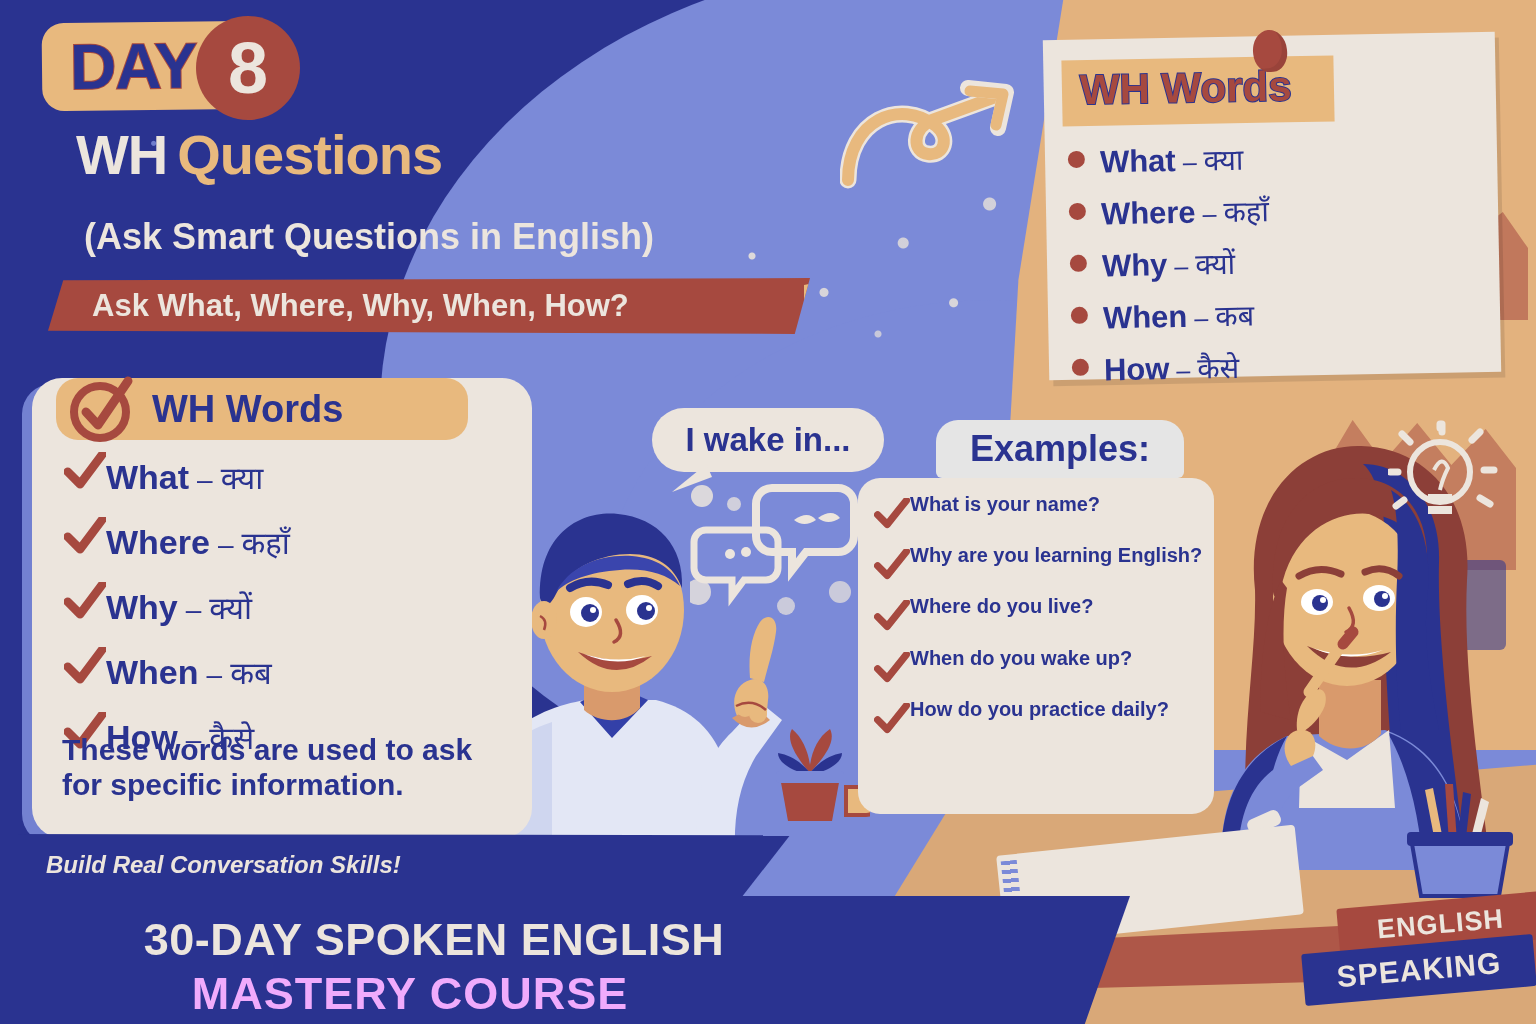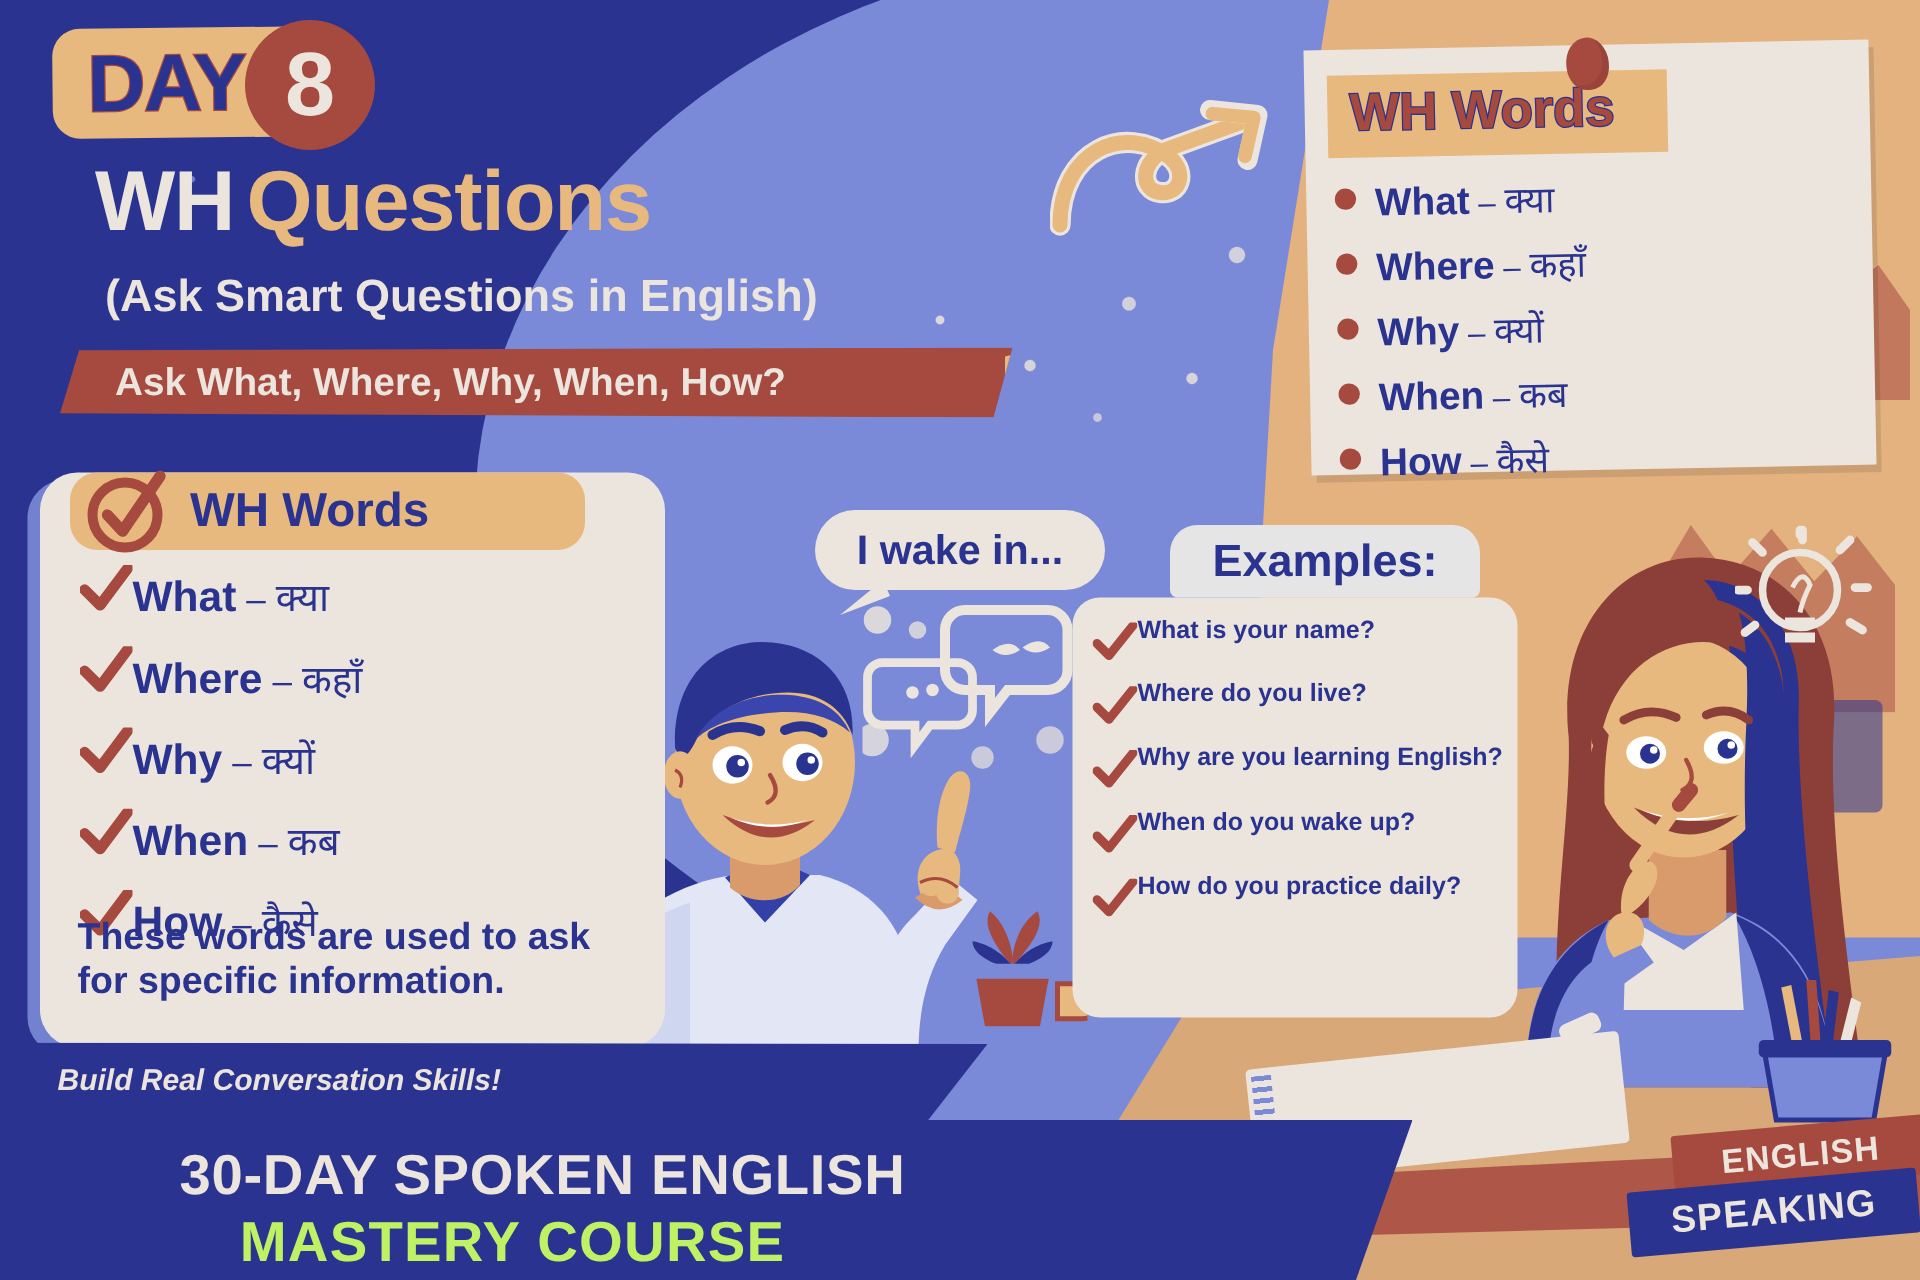--- a/index.html
+++ b/index.html
@@ -103,21 +103,21 @@
   }
   .day-circle {
     position:absolute; left:196px; top:16px; width:104px; height:104px;
     background:#a6493f; border-radius:50%;
     display:flex; align-items:center; justify-content:center;
   }
   .day-circle span { font-size:72px; font-weight:bold; color:#ece5dd; line-height:1; }
 
   .title-main {
     position:absolute; left:76px; top:122px;
-    font-size:68px; font-weight:bold; letter-spacing:-1px; white-space:nowrap;
+    font-size:56px; font-weight:bold; letter-spacing:-1px; white-space:nowrap;
   }
   .title-main .wh { color:#ece5dd; }
   .title-main .qs { color:#e8b97e; margin-left:10px; }
 
   .title-sub {
     position:absolute; left:84px; top:216px;
     font-size:36px; font-weight:bold; color:#ece5dd; white-space:nowrap;
   }
 
   .tagline-bar {
@@ -235,21 +235,21 @@
     margin-left:46px; font-size:24px; font-weight:bold; font-style:italic; color:#ece5dd; white-space:nowrap;
   }
   .footer-band { position:absolute; left:0; bottom:0; width:1130px; height:128px; background:#2a3390;
                  clip-path:polygon(0 0,100% 0,96% 100%,0 100%); }
   .footer-l1 {
     position:absolute; left:0; bottom:58px; width:820px; text-align:center;
     font-size:45px; font-weight:bold; color:#ece5dd; letter-spacing:.5px;padding-left:48px;
   }
   .footer-l2 {
     position:absolute; left:0; bottom:4px; width:820px; text-align:center;
-    font-size:45px; font-weight:bold; color:#bef264; letter-spacing:1px;
+    font-size:45px; font-weight:bold; color:#f0abfc; letter-spacing:1px;
   }
 
   
   .book-en {
     position:absolute; left:1338px; bottom:76px; width:205px; height:48px;
     background:#a6493f; transform:rotate(-5deg);
     display:flex; align-items:center; justify-content:center; border-radius:3px;
   }
   .book-en span { font-size:27px; font-weight:bold; color:#ece5dd; letter-spacing:1px; }
   .book-sp {
@@ -556,27 +556,27 @@
     <div class="ex-row">
       <svg class="tick" viewBox="0 0 30 26">
           <path d="M3 14 l8 8 l16 -20" fill="none" stroke="#a6493f" stroke-width="6" stroke-linecap="round" stroke-linejoin="round"></path>
         </svg>
       <span class="txt">What is your name?</span>
     </div>
     <div class="ex-row">
       <svg class="tick" viewBox="0 0 30 26">
           <path d="M3 14 l8 8 l16 -20" fill="none" stroke="#a6493f" stroke-width="6" stroke-linecap="round" stroke-linejoin="round"></path>
         </svg>
-      <span class="txt">Where do you live?</span>
+      <span class="txt">Why are you learning English?</span>
     </div>
     <div class="ex-row">
       <svg class="tick" viewBox="0 0 30 26">
           <path d="M3 14 l8 8 l16 -20" fill="none" stroke="#a6493f" stroke-width="6" stroke-linecap="round" stroke-linejoin="round"></path>
         </svg>
-      <span class="txt">Why are you learning English?</span>
+      <span class="txt">Where do you live?</span>
     </div>
     <div class="ex-row">
       <svg class="tick" viewBox="0 0 30 26">
           <path d="M3 14 l8 8 l16 -20" fill="none" stroke="#a6493f" stroke-width="6" stroke-linecap="round" stroke-linejoin="round"></path>
         </svg>
       <span class="txt">When do you wake up?</span>
     </div>
     <div class="ex-row">
       <svg class="tick" viewBox="0 0 30 26">
           <path d="M3 14 l8 8 l16 -20" fill="none" stroke="#a6493f" stroke-width="6" stroke-linecap="round" stroke-linejoin="round"></path>

